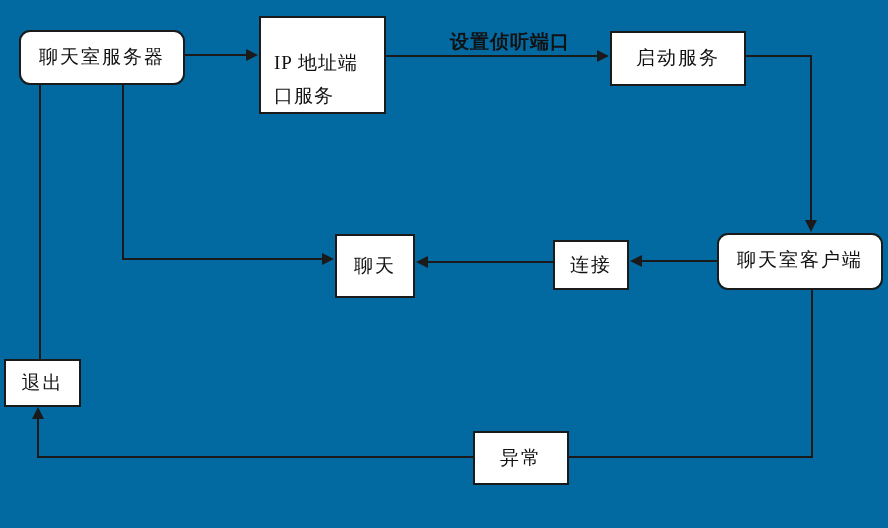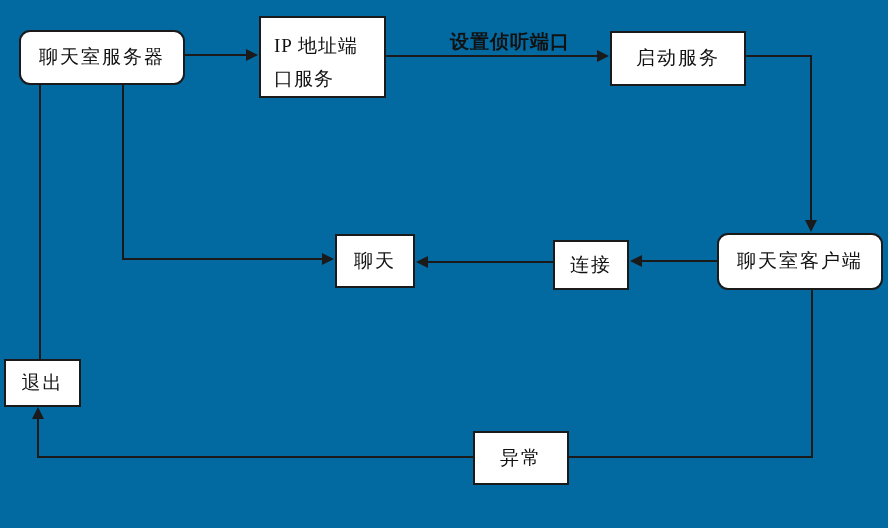--- a/index.html
+++ b/index.html
@@ -39,27 +39,27 @@
     color: #111111;
     font-size: 19px;
     display: flex;
     align-items: center;
     justify-content: center;
     letter-spacing: 2px;
     line-height: 1.3;
   }
   .node.rounded { border-radius: 11px; }
   #n-server    { left: 19px;  top: 30px;  width: 166px; height: 55px; }
-  #n-ip        { left: 259px; top: 16px;  width: 127px; height: 82px;
-                 justify-content: flex-start; align-items: center;
+  #n-ip        { left: 259px; top: 16px;  width: 127px; height: 98px;
+                 justify-content: flex-start; align-items: flex-end;
                  padding: 9px 8px 0 13px; letter-spacing: 1px; line-height: 33px; }
   #n-start     { left: 610px; top: 31px;  width: 136px; height: 55px; }
-  #n-client    { left: 717px; top: 233px; width: 166px; height: 57px; }
+  #n-client    { left: 717px; top: 233px; width: 166px; height: 57px; font-family: Liberation Mono, monospace; }
   #n-connect   { left: 553px; top: 240px; width: 76px;  height: 50px; }
-  #n-chat      { left: 335px; top: 234px; width: 80px;  height: 54px; }
+  #n-chat      { left: 335px; top: 234px; width: 80px;  height: 64px; }
   #n-exit      { left: 4px;   top: 359px; width: 77px;  height: 48px; align-items: center; }
   #n-exception { left: 473px; top: 431px; width: 96px;  height: 54px; }
   .edge-label {
     position: absolute;
     z-index: 3;
     left: 398px;
     top: 29px;
     width: 136px;
     color: #111111;
     font-size: 19px;

